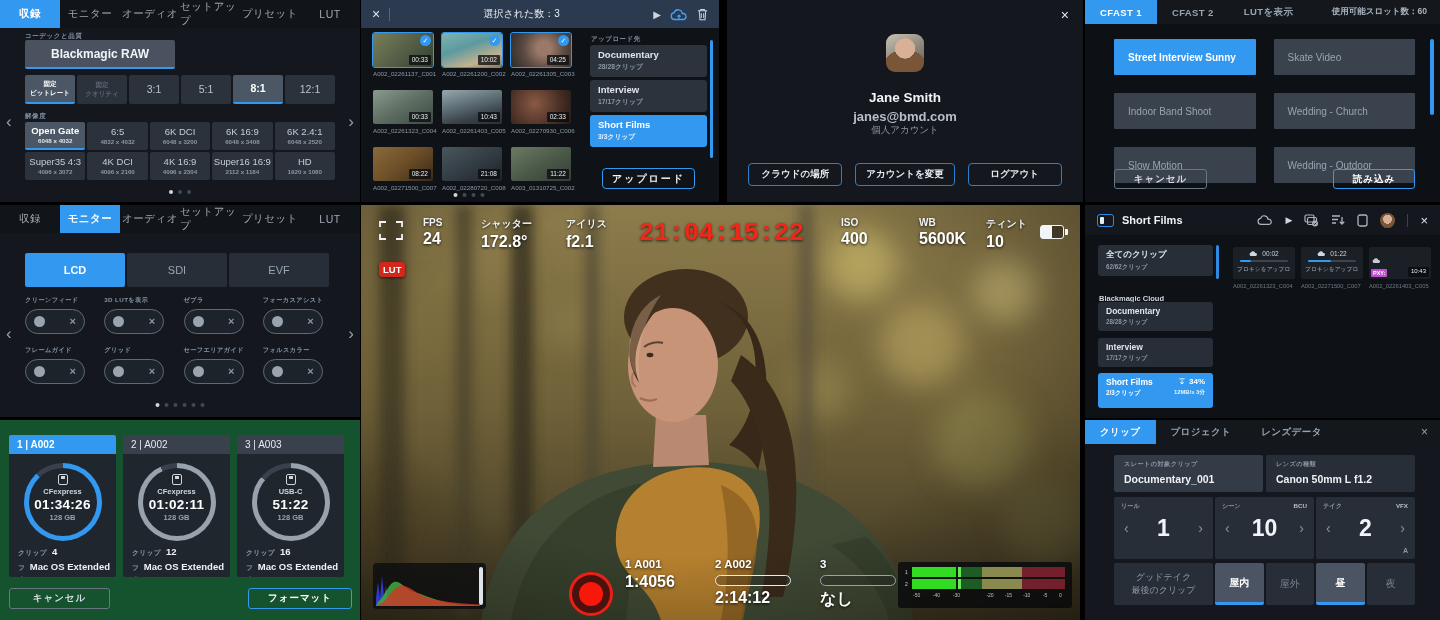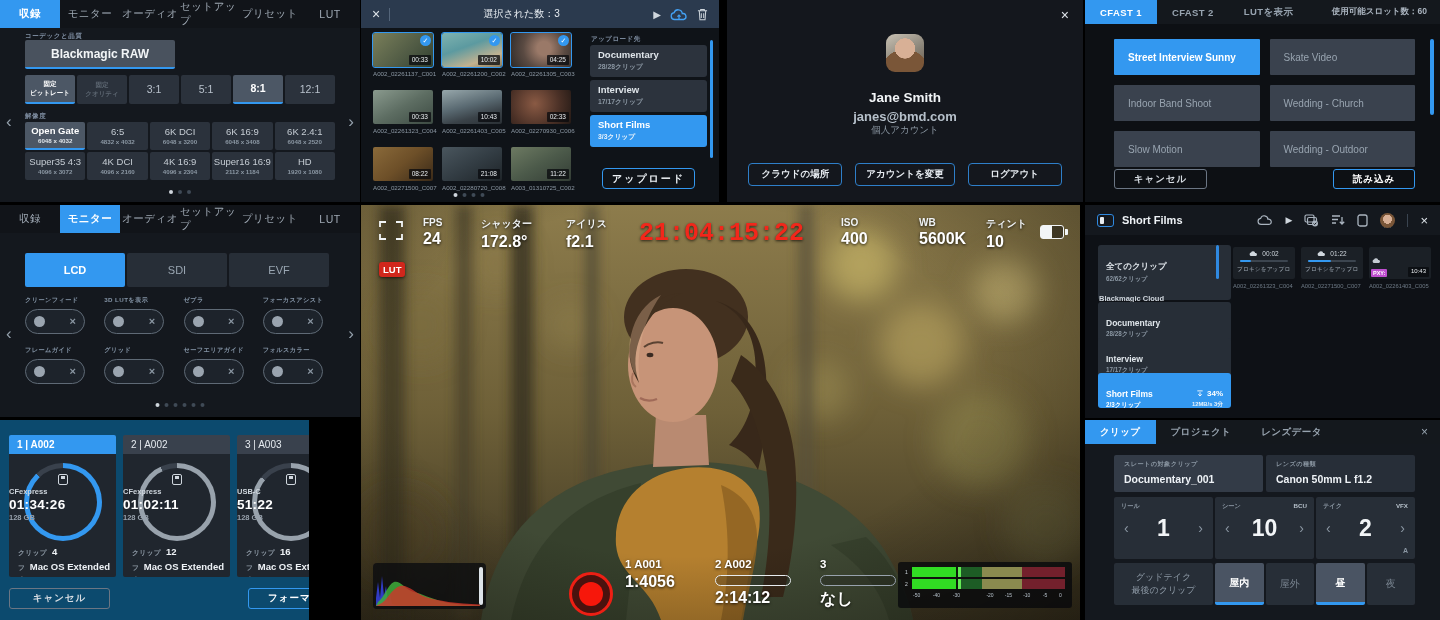--- a/index.html
+++ b/index.html
@@ -11,21 +11,21 @@
   body{font-family:"Liberation Sans","DejaVu Sans",sans-serif;-webkit-font-smoothing:antialiased}
   .stage{position:relative;width:1440px;height:620px;background:#000;overflow:hidden}
   .panel{position:absolute;background:var(--panel);overflow:hidden}
   .p-codec{left:0;top:0;width:360px;height:202px}
   .p-media{left:361px;top:0;width:358px;height:202px}
   .p-account{left:727px;top:0;width:356px;height:202px;background:#14171d}
   .p-cfast{left:1085px;top:0;width:355px;height:202px}
   .p-monitor{left:0;top:205px;width:360px;height:212px}
   .p-vf{left:361px;top:205px;width:719px;height:415px;background:#241f14}
   .p-cloud{left:1085px;top:205px;width:355px;height:213px}
-  .p-storage{left:0;top:420px;width:309px;height:200px;background:#0c4a6e}
+  .p-storage{left:0;top:420px;width:360px;height:200px;background:#14532d}
   .p-slate{left:1085px;top:420px;width:355px;height:200px}
 
   
   .tabbar{height:28px;display:flex;background:#111419}
   .tabbar .tab{flex:1;display:flex;align-items:center;justify-content:center;font-size:10.5px;color:#9fa9b4;letter-spacing:.5px;cursor:pointer}
   .tabbar .tab.on{background:var(--blue);color:#fff;font-weight:bold}
   .tabbar2{height:24px;display:flex;background:#14181d;align-items:stretch}
   .tabbar2 .tab{padding:0 15px;display:flex;align-items:center;font-size:9.5px;font-weight:bold;color:#97a3af;letter-spacing:.4px;cursor:pointer}
   .tabbar2 .tab.on{background:var(--blue);color:#fff}
   .body{position:absolute;left:0;right:0;bottom:0}
@@ -92,21 +92,21 @@
     linear-gradient(150deg,#c9c2b4,#8a8478 55%,#6a5a48)}
   .acc-name{position:absolute;left:0;right:0;top:90px;text-align:center;font-size:13.5px;font-weight:bold;color:#f2f5f7}
   .acc-mail{position:absolute;left:0;right:0;top:109px;text-align:center;font-size:13px;font-weight:bold;color:#b6c0ca}
   .acc-type{position:absolute;left:0;right:0;top:124px;text-align:center;font-size:9.5px;color:#8b97a3}
   .abtns{position:absolute;left:0;right:0;top:163px;display:flex;justify-content:center;gap:13px}
   .abtn{min-width:94px;padding:0 10px;height:23px;border:1.5px solid #2e7fc9;border-radius:4px;display:flex;align-items:center;justify-content:center;font-size:9.5px;font-weight:bold;color:#e6ebf0;cursor:pointer}
 
   
   .slots-label{margin-left:auto;display:flex;align-items:center;padding-right:13px;font-size:8.5px;font-weight:bold;color:#aab4bf}
   .cfbody{background:#0d1014}
-  .cfgrid{position:absolute;left:29px;right:25px;top:15px;display:grid;grid-template-columns:1fr 1fr;grid-auto-rows:36px;gap:10px}
+  .cfgrid{position:absolute;left:29px;right:25px;top:15px;display:grid;grid-template-columns:1fr 1fr;grid-auto-rows:36px;gap:18px}
   .cfitem{background:#3a424e;border-radius:1px;display:flex;align-items:center;padding:0 14px;font-size:10px;color:#98a4b0;cursor:pointer}
   .cfitem.sel{background:var(--blue);color:#fff;font-weight:bold}
   .cfscroll{position:absolute;left:345px;top:15px;width:4px;height:76px;background:var(--blue);border-radius:2px;cursor:pointer}
   .btn{position:absolute;height:20px;border-radius:3px;display:flex;align-items:center;justify-content:center;font-size:9.5px;font-weight:bold;letter-spacing:1px;cursor:pointer}
   .btn.gray{border:1.5px solid #6b7684;color:#d7dde3}
   .btn.blue{border:1.5px solid var(--blue);color:#fff}
 
   
   .outs{position:absolute;left:25px;right:31px;top:20px;height:34px;display:grid;grid-template-columns:repeat(3,1fr);gap:2px}
   .out{background:#272e37;border-radius:2px;display:flex;align-items:center;justify-content:center;font-size:11px;color:#9aa6b2;cursor:pointer}
@@ -119,21 +119,21 @@
 
   
   .scards{position:absolute;left:9px;top:15px;display:grid;grid-template-columns:repeat(3,107px);gap:7px}
   .scard2{border-radius:2px;overflow:hidden;cursor:pointer}
   .shead{height:19px;background:#39414d;display:flex;align-items:center;padding:0 8px;font-size:10px;color:#e6ebf0}
   .scard2.sel .shead{background:var(--blue);color:#fff;font-weight:bold}
   .sbody{background:#20262e;height:123px;position:relative}
   .ring{position:absolute;left:50%;top:9px;margin-left:-39px;width:78px;height:78px;border-radius:50%;background:conic-gradient(#98a2ac calc(var(--p,90)*1%),#39414c 0)}
   .scard2.sel .ring{background:conic-gradient(var(--blue) calc(var(--p,90)*1%),#39414c 0)}
   .ring::after{content:"";position:absolute;inset:5px;background:#20262e;border-radius:50%}
-  .rc{position:absolute;left:0;right:0;top:20px;text-align:left;z-index:1}
+  .rc{position:absolute;left:0;right:0;top:20px;text-align:center;z-index:1}
   .cardglyph{width:10px;height:11px;border:1px solid #cfd6dd;border-radius:2px;margin:0 auto 2px;position:relative}
   .cardglyph::after{content:"";position:absolute;left:2px;top:1px;width:4px;height:3px;background:#cfd6dd}
   .rmedia{font-size:7.5px;font-weight:bold;color:#cfd6dd}
   .rtime{font-size:13.5px;font-weight:bold;color:#fff;margin-top:1px;letter-spacing:.3px}
   .rsize{font-size:7.5px;font-weight:bold;color:#98a2ad;margin-top:1px}
   .sstats{position:absolute;left:9px;right:6px;top:92px}
   .srow{display:flex;align-items:baseline;margin-bottom:3px}
   .sk{font-size:6.8px;font-weight:bold;color:#8b97a3;width:34px;letter-spacing:.3px}
   .sv{font-size:9.5px;font-weight:bold;color:#eef2f6;white-space:nowrap}
 
@@ -170,21 +170,21 @@
   .mscale span:nth-of-type(7){left:87%}.mscale span:nth-of-type(8){left:97%}
 
   
   .chead{height:30px;background:#14181e;display:flex;align-items:center;padding:0 12px;gap:8px}
   .pool{width:17px;height:13px;border:1.5px solid #2f89e0;border-radius:3px;position:relative;flex:none}
   .pool::after{content:"";position:absolute;left:2px;top:2px;bottom:2px;width:4px;background:#e8ecef;border-radius:1px}
   .ctitle{font-size:11px;font-weight:bold;color:#eef2f6;flex:1;white-space:nowrap}
   .cicons{display:flex;align-items:center;gap:12px}
   .cav{width:15px;height:15px;border-radius:50%;background:radial-gradient(circle at 50% 42%,#d8b096 0 38%,#7a5638 39% 75%,#a8a49a 76%)}
   .cbody{background:#0e1116}
-  .ccard{position:absolute;left:13px;width:133px;background:#272e37;border-radius:3px;padding:16px 8px;cursor:pointer}
+  .ccard{position:absolute;left:13px;width:115px;background:#272e37;border-radius:3px;padding:4px 8px;cursor:pointer}
   .ccard .fn{font-size:8.5px;font-weight:bold;color:#dfe5ea;white-space:nowrap}
   .ccard .fc{font-size:6.3px;font-weight:bold;color:#8b97a3;margin-top:2px}
   .ccard.sel{background:var(--blue)}
   .ccard.sel .fn,.ccard.sel .fc{color:#fff}
   .csec{position:absolute;left:14px;top:59px;font-size:7.5px;font-weight:bold;color:#cfd6dd}
   .cscroll{position:absolute;left:131px;top:10px;width:3px;height:34px;background:#2f89e0;border-radius:2px}
   .sfrow{display:flex;justify-content:space-between;align-items:flex-start}
   .sfright{text-align:right}
   .sfpct{font-size:8px;font-weight:bold;color:#fff;display:flex;align-items:center;gap:3px;justify-content:flex-end}
   .sfrate{font-size:5.8px;font-weight:bold;color:#e8f2fb;margin-top:2px;white-space:nowrap}

